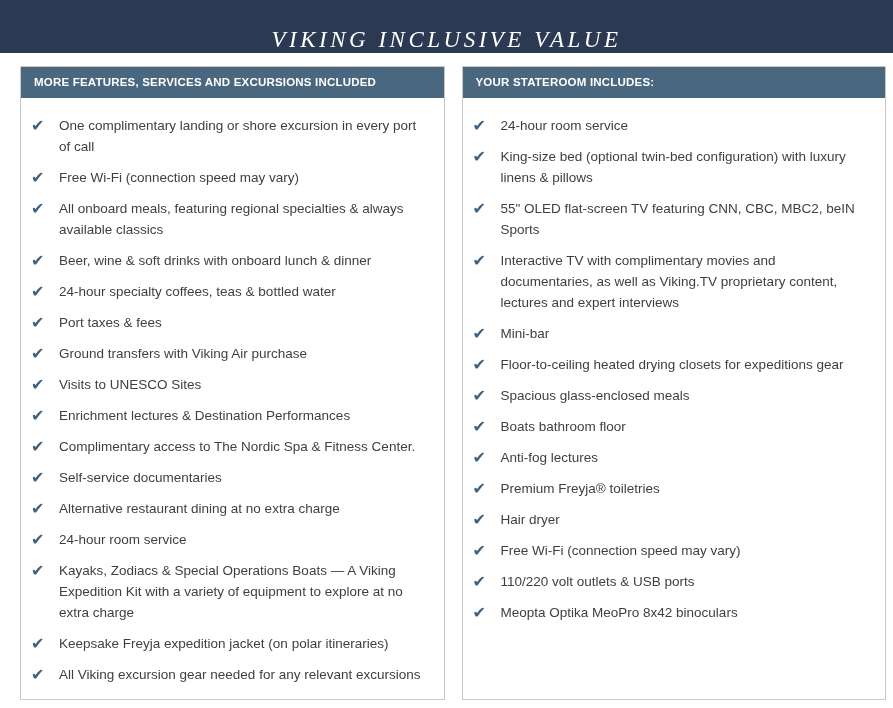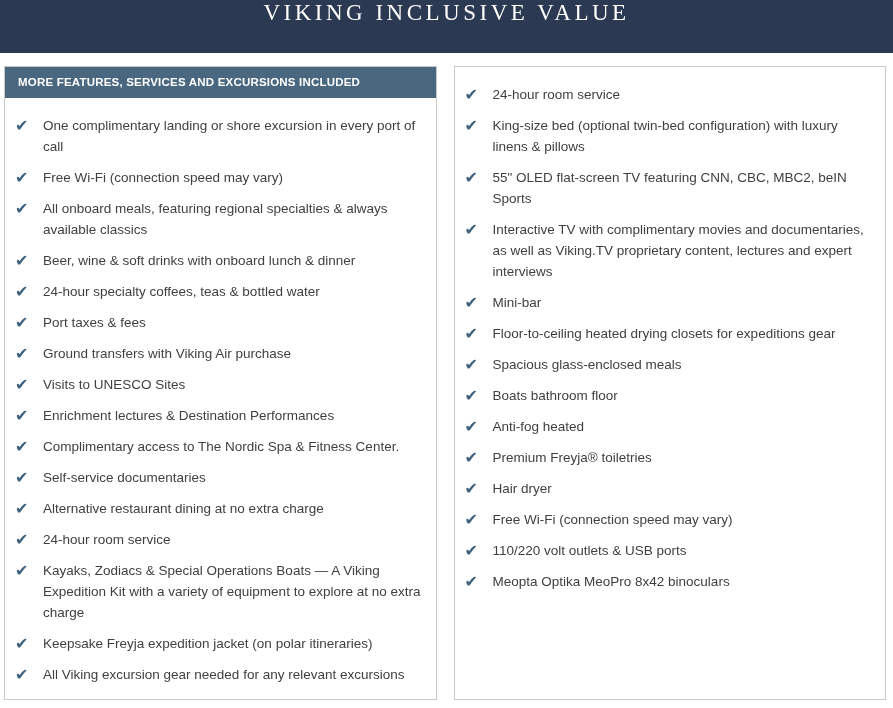--- a/index.html
+++ b/index.html
@@ -17,35 +17,36 @@
     height: 708px;
     background: var(--background);
     font-family: "Liberation Sans", "DejaVu Sans", sans-serif;
     overflow: hidden;
   }
   .top-banner {
     width: 893px;
     height: 53px;
     background: var(--navy);
     display: flex;
-    align-items: flex-start;
+    align-items: flex-end;
     justify-content: center;
+    font-style: italic;
   }
   .top-banner h1 {
     margin: 0;
     color: #ffffff;
     font-family: "Liberation Serif", "DejaVu Serif", serif;
     font-weight: 400;
     font-size: 23px;
     letter-spacing: 3.5px;
   }
   .panels {
     display: flex;
     gap: 17px;
-    padding: 13px 7px 0 4px;
+    padding: 13px 7px 0 20px;
   }
   .panel {
     flex: 1 1 0;
     border: 1px solid var(--border);
     background: #ffffff;
     height: 634px;
     overflow: hidden;
   }
   .panel-head {
     background: var(--band);
@@ -152,20 +153,21 @@
           <span class="txt">Keepsake Freyja expedition jacket (on polar itineraries)</span>
         </li>
         <li>
           <span class="chk">✔</span>
           <span class="txt">All Viking excursion gear needed for any relevant excursions</span>
         </li>
       </ul>
   </section>
 
   <section class="panel">
+    <header class="panel-head">YOUR STATEROOM INCLUDES:</header>
     <ul class="features">
         <li>
           <span class="chk">✔</span>
           <span class="txt">24-hour room service</span>
         </li>
         <li>
           <span class="chk">✔</span>
           <span class="txt">King-size bed (optional twin-bed configuration) with luxury linens &amp; pillows</span>
         </li>
         <li>
@@ -187,21 +189,21 @@
         <li>
           <span class="chk">✔</span>
           <span class="txt">Spacious glass-enclosed meals</span>
         </li>
         <li>
           <span class="chk">✔</span>
           <span class="txt">Boats bathroom floor</span>
         </li>
         <li>
           <span class="chk">✔</span>
-          <span class="txt">Anti-fog heated</span>
+          <span class="txt">Anti-fog lectures</span>
         </li>
         <li>
           <span class="chk">✔</span>
           <span class="txt">Premium Freyja® toiletries</span>
         </li>
         <li>
           <span class="chk">✔</span>
           <span class="txt">Hair dryer</span>
         </li>
         <li>

